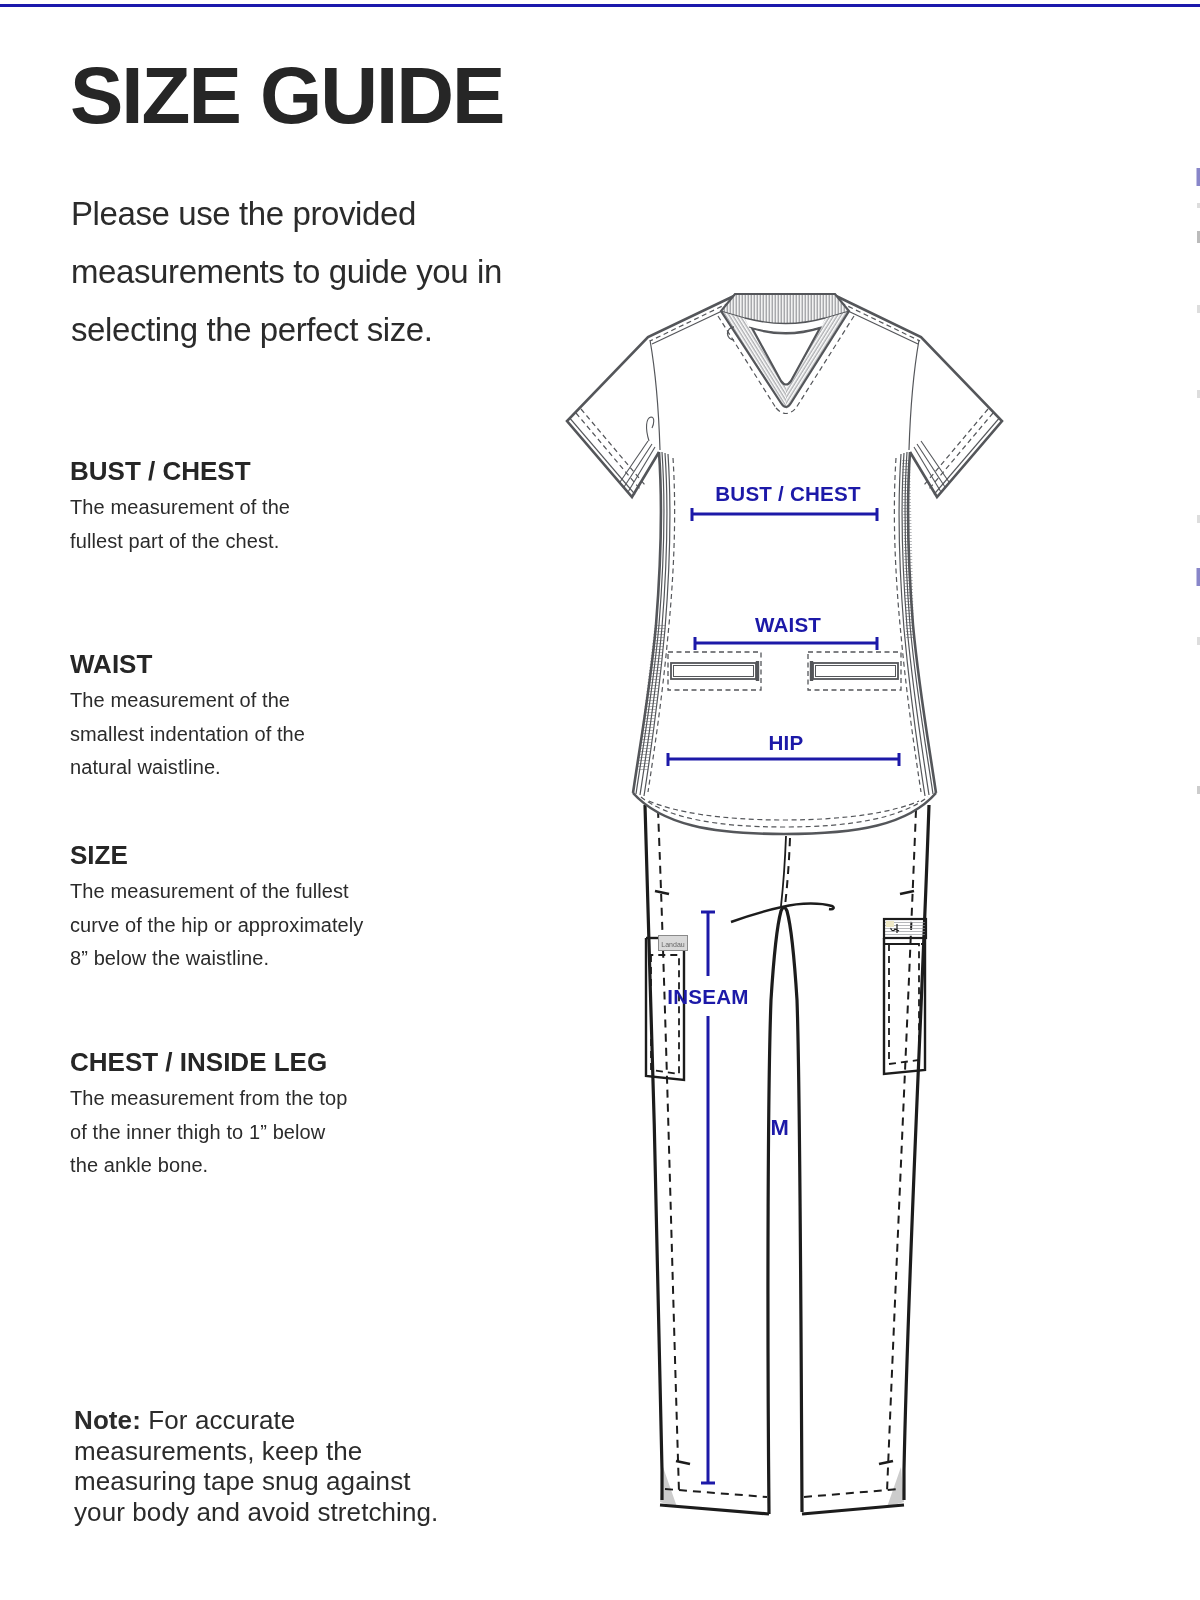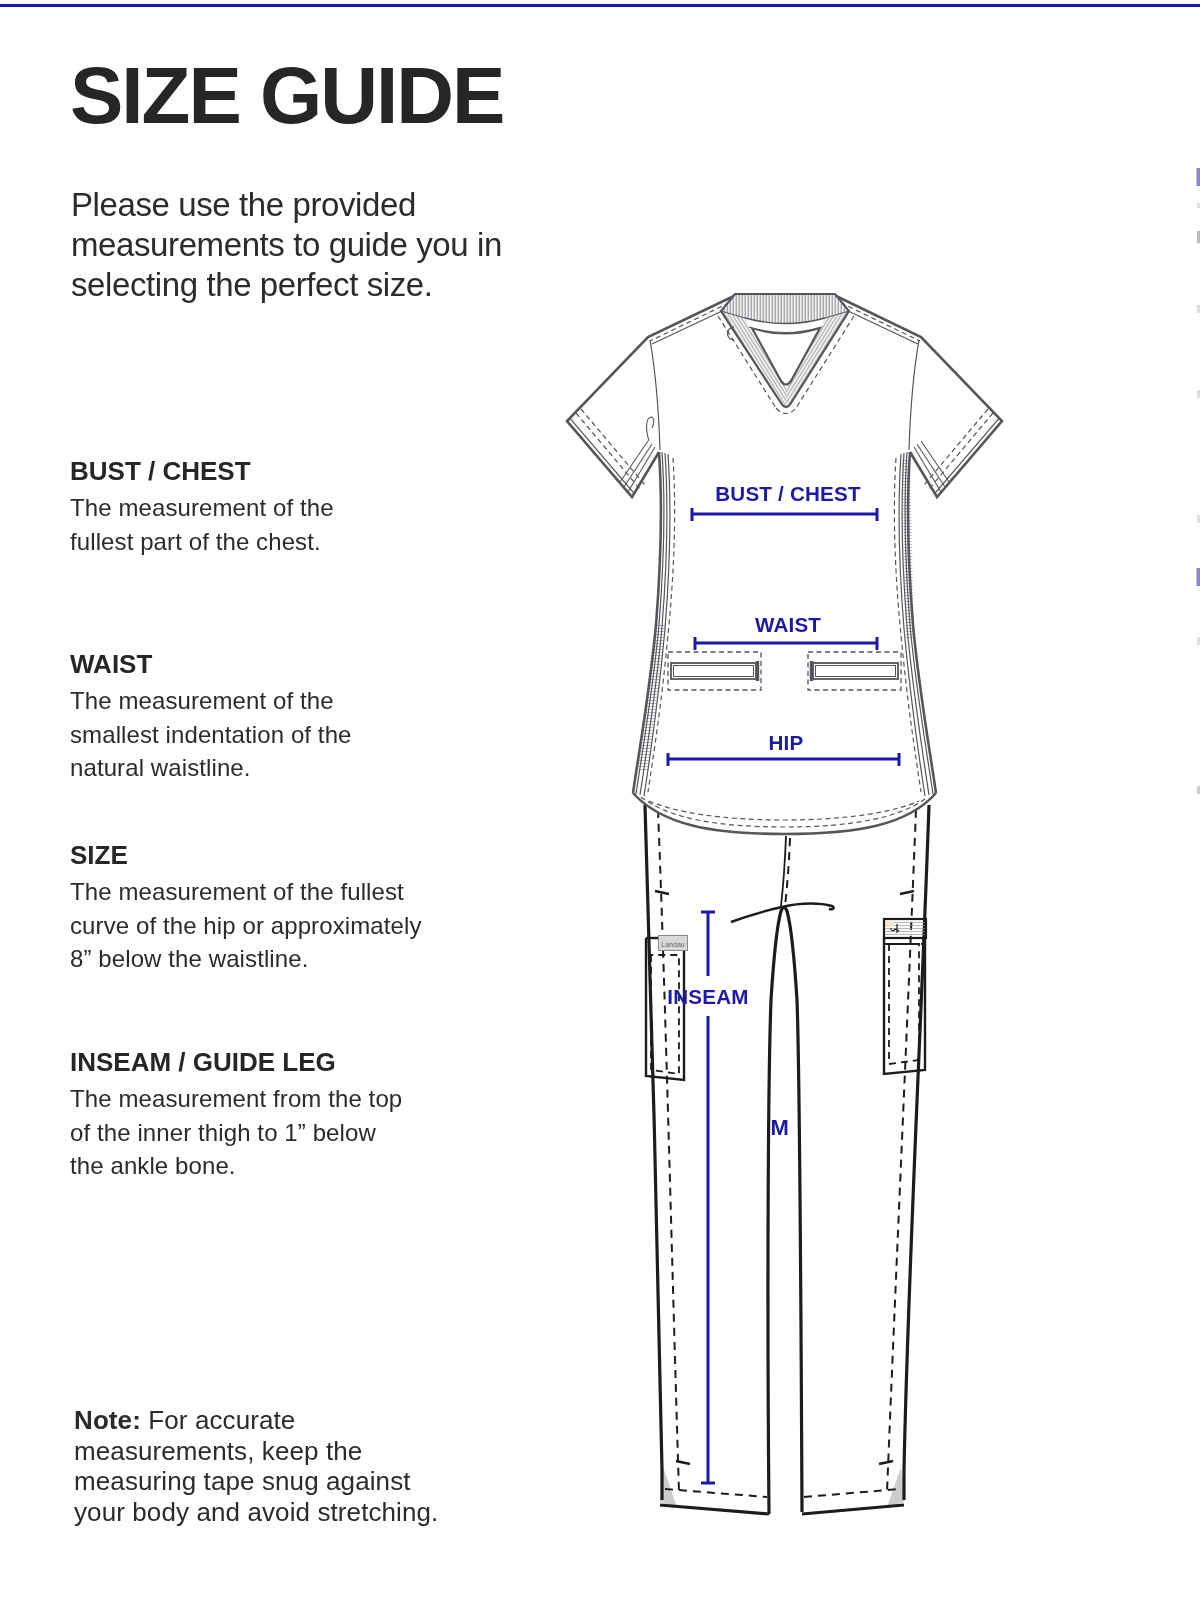--- a/index.html
+++ b/index.html
@@ -1,25 +1,25 @@
 <!DOCTYPE html>
 <html><head>
 <meta charset="utf-8">
 <style>
   html,body{margin:0;padding:0;background:#fff;}
   body{width:1200px;height:1600px;position:relative;overflow:hidden;
        font-family:"Liberation Sans", sans-serif;}
   .topbar{position:absolute;left:0;top:4px;width:1200px;height:2.5px;background:#1b18ac;}
   h1{position:absolute;left:70px;top:50px;margin:0;font-size:80px;font-weight:bold;
      color:#262626;letter-spacing:-2px;}
-  .intro{position:absolute;left:71px;top:185px;margin:0;font-size:33px;line-height:40px;
+  .intro{position:absolute;left:71px;top:185px;margin:0;font-size:33px;line-height:58px;
      color:#2b2b2b;letter-spacing:-0.4px;}
   .sec{position:absolute;left:70px;margin:0;color:#2b2b2b;}
   .sec h3{margin:0 0 4px 0;font-size:26px;font-weight:bold;color:#262626;letter-spacing:0px;}
-  .sec p{margin:0;font-size:24px;line-height:33.5px;letter-spacing:0.1px;}
+  .sec p{margin:0;font-size:20px;line-height:33.5px;letter-spacing:0.1px;}
   .note{position:absolute;left:70px;top:1401px;margin:4px;font-size:26px;line-height:30.5px;color:#2b2b2b;letter-spacing:0.1px;}
   svg{position:absolute;left:0;top:0;}
 </style>
 </head>
 <body>
 <div class="topbar"></div>
 <h1>SIZE GUIDE</h1>
 <p class="intro">Please use the provided<br>measurements to guide you in<br>selecting the perfect size.</p>
 
 <div class="sec" style="top:456px;">
@@ -28,21 +28,21 @@
 </div>
 <div class="sec" style="top:649px;">
   <h3>WAIST</h3>
   <p>The measurement of the<br>smallest indentation of the<br>natural waistline.</p>
 </div>
 <div class="sec" style="top:840px;">
   <h3>SIZE</h3>
   <p>The measurement of the fullest<br>curve of the hip or approximately<br>8” below the waistline.</p>
 </div>
 <div class="sec" style="top:1047px;">
-  <h3>INSEAM / GUIDE LEG</h3>
+  <h3>CHEST / INSIDE LEG</h3>
   <p>The measurement from the top<br>of the inner thigh to 1” below<br>the ankle bone.</p>
 </div>
 <p class="note"><b>Note:</b> For accurate<br>measurements, keep the<br>measuring tape snug against<br>your body and avoid stretching.</p>
 
 <svg width="1200" height="1600" viewBox="0 0 1200 1600">
 <defs>
   <pattern id="ribC" width="3" height="10" patternUnits="userSpaceOnUse">
     <rect width="3" height="10" fill="#f2f2f2"></rect>
     <line x1="1.2" y1="0" x2="1.2" y2="10" stroke="#7a7c80" stroke-width="0.9"></line>
   </pattern>

